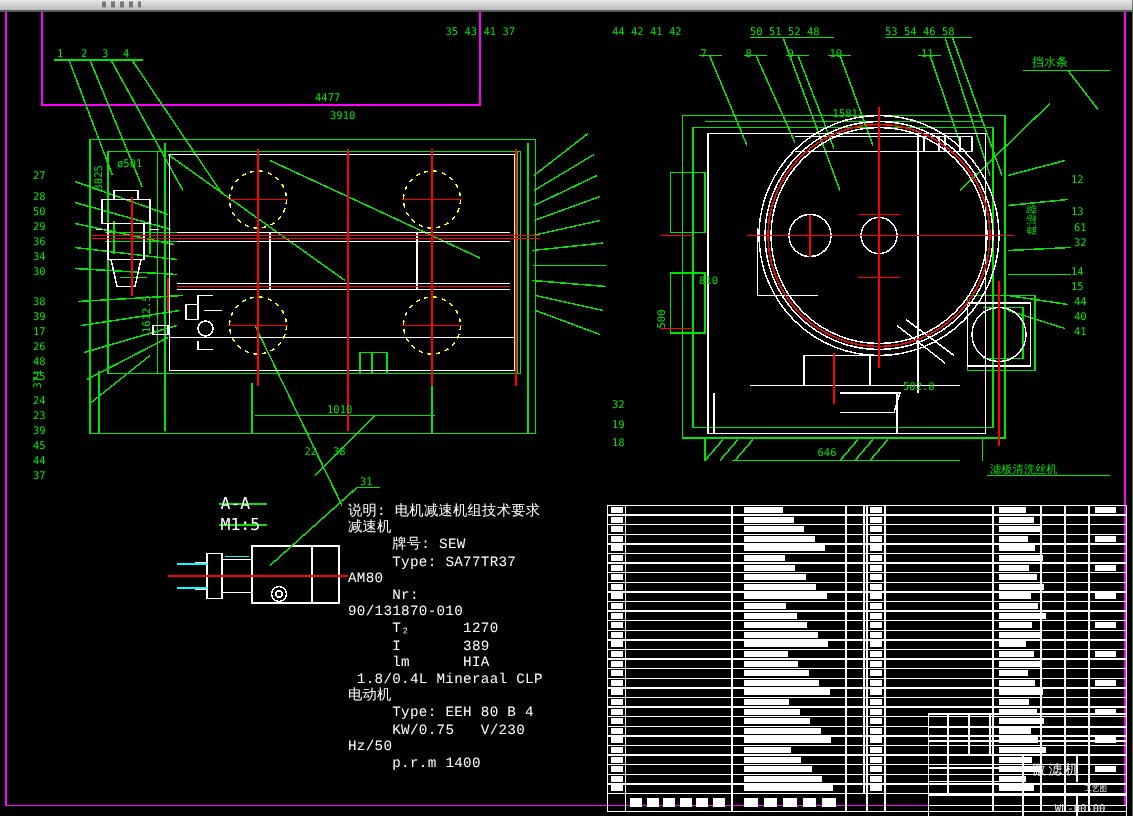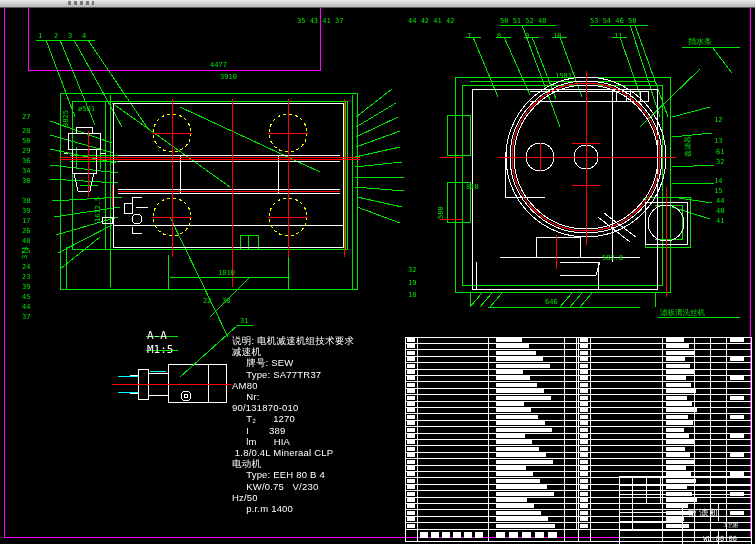--- a/index.html
+++ b/index.html
@@ -6,21 +6,21 @@
   body{font-family:"DejaVu Sans","Liberation Sans",sans-serif;}
   #app{position:relative;width:755px;height:544px;overflow:hidden;background:#000;}
   #titlebar{position:absolute;left:0;top:0;width:755px;height:7px;
     background:linear-gradient(#e8e8e8,#b8b8b8);border-bottom:1px solid #5a5a5a;z-index:60;}
   #titlebar .tb-dots{position:absolute;left:68px;top:1px;width:26px;height:4px;
     background:repeating-linear-gradient(90deg,#777 0 3px,transparent 3px 6px);}
   #canvas{position:absolute;left:0;top:7px;width:755px;height:537px;background:#000;overflow:hidden;}
   svg{position:absolute;left:0;top:0;}
   .txt{font-family:"DejaVu Sans Mono","Liberation Mono",monospace;}
   #specblock{position:absolute;left:232px;top:328px;width:172px;color:#fff;
-    font-family:Liberation Sans, sans-serif;font-size:9.5px;line-height:11.2px;
+    font-family:Liberation Mono, monospace;font-size:9.5px;line-height:11.2px;
     white-space:pre-wrap;letter-spacing:.2px;}
 </style>
 </head>
 <body>
 
 <div id="app">
 
   <div id="titlebar">
     <div class="tb-dots"></div>
   </div>

